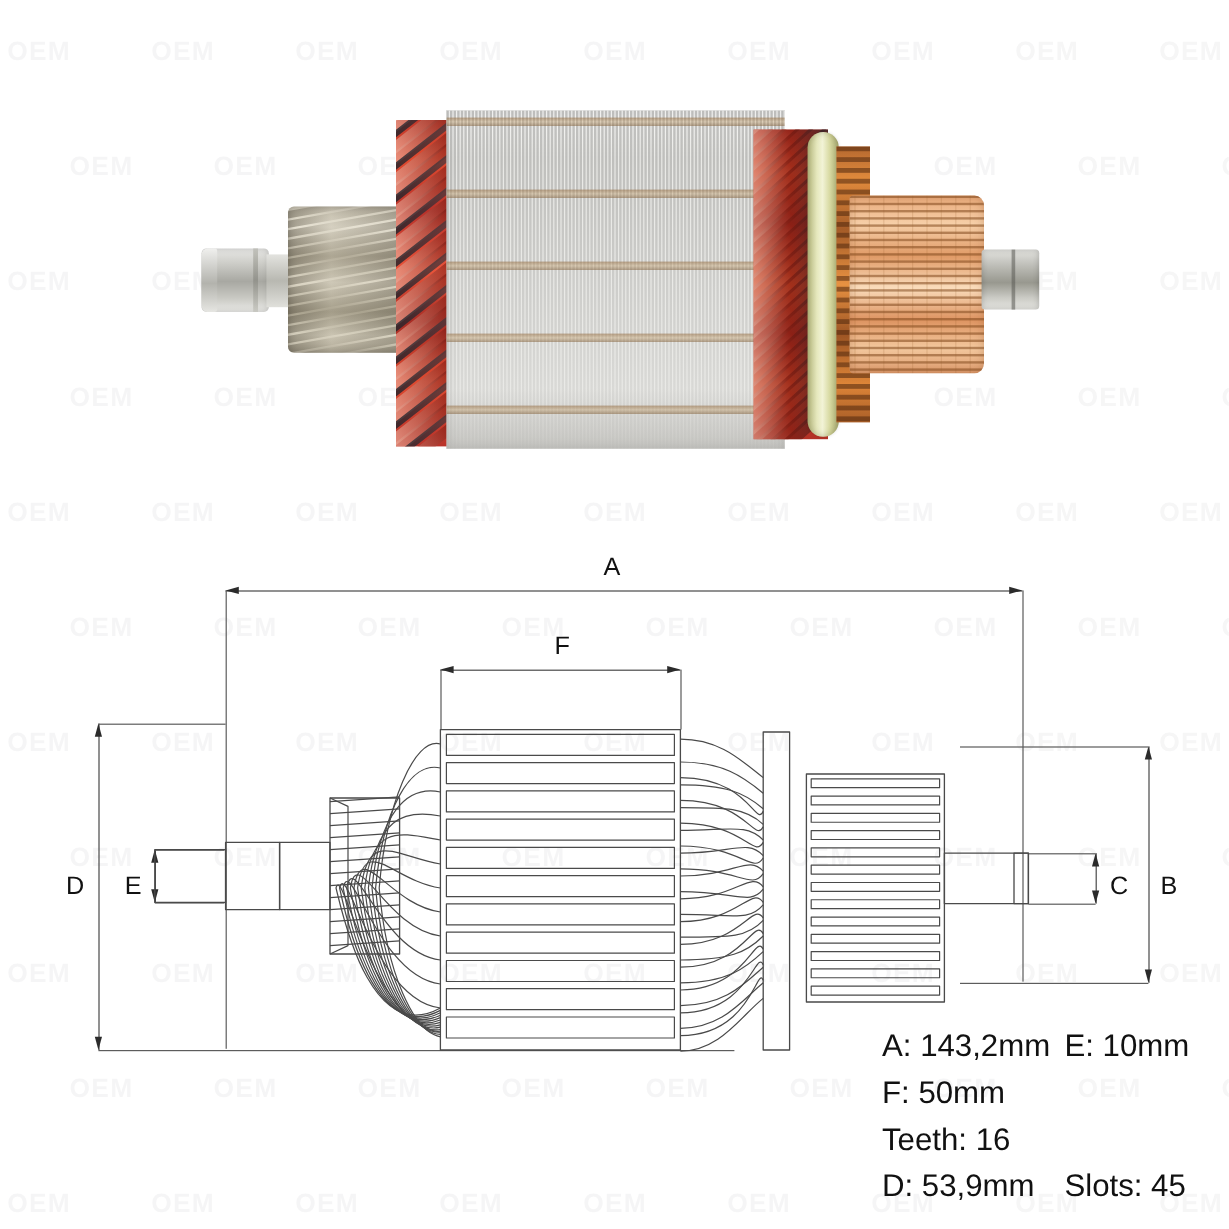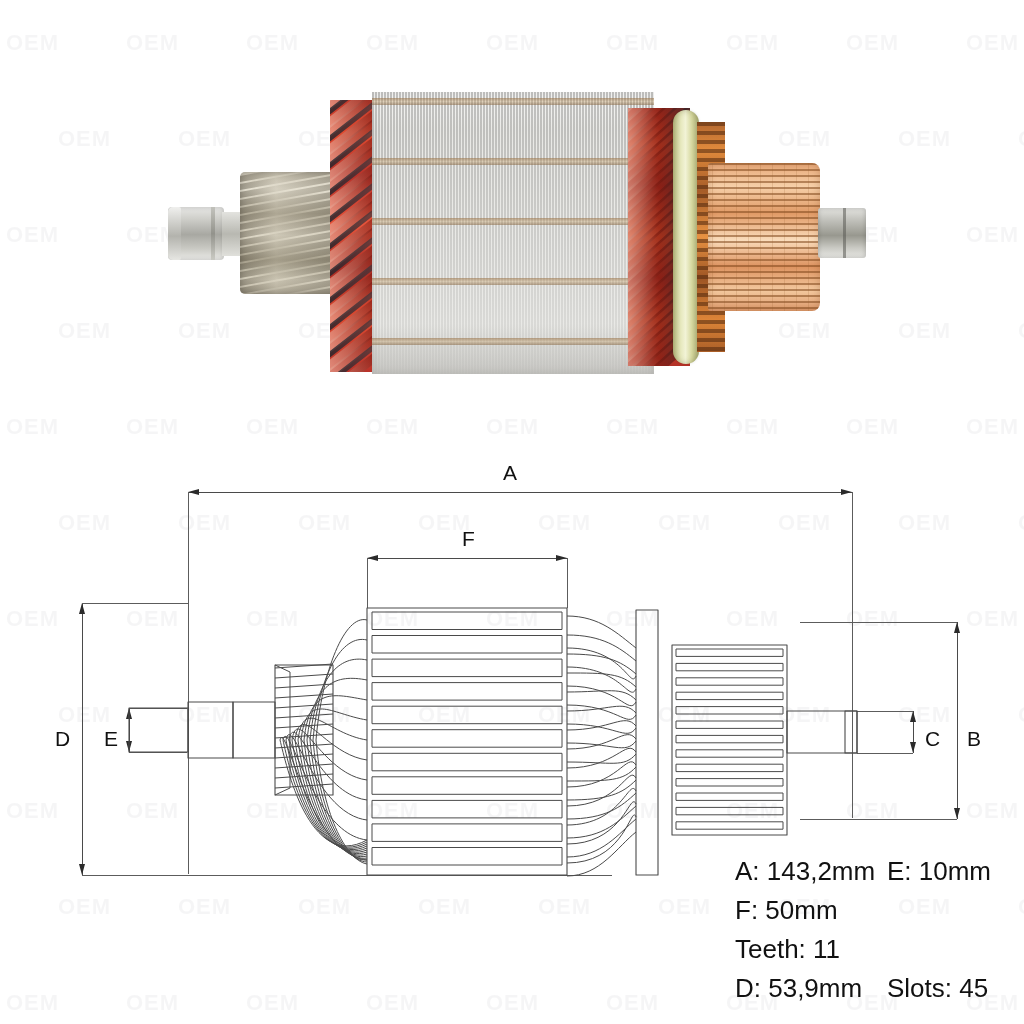--- a/index.html
+++ b/index.html
@@ -666,21 +666,21 @@
 
   <div class="spec" id="spec">
       <div class="row">
         <div class="k c1">A: 143,2mm</div>
         <div class="k c2">E: 10mm</div>
       </div>
       <div class="row">
         <div class="k c2">F: 50mm</div>
       </div>
       <div class="row">
-        <div class="k c2">Teeth: 11</div>
+        <div class="k c2">Teeth: 16</div>
       </div>
       <div class="row">
         <div class="k c1">D: 53,9mm</div>
         <div class="k c2">Slots: 45</div>
       </div>
     </div>
 
 </div>
 
 </body></html>

